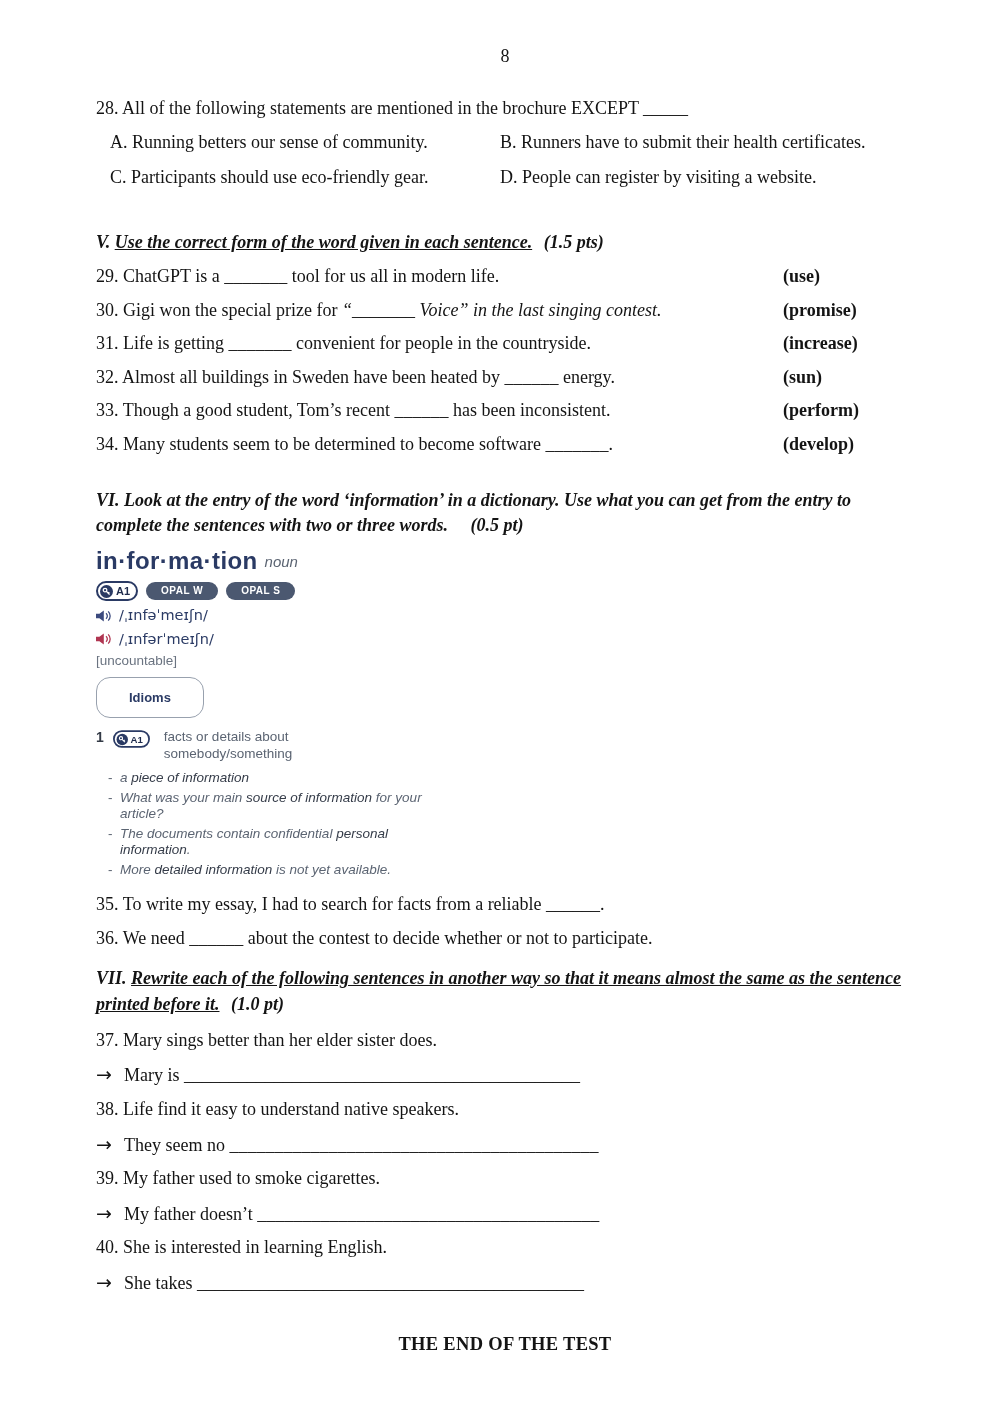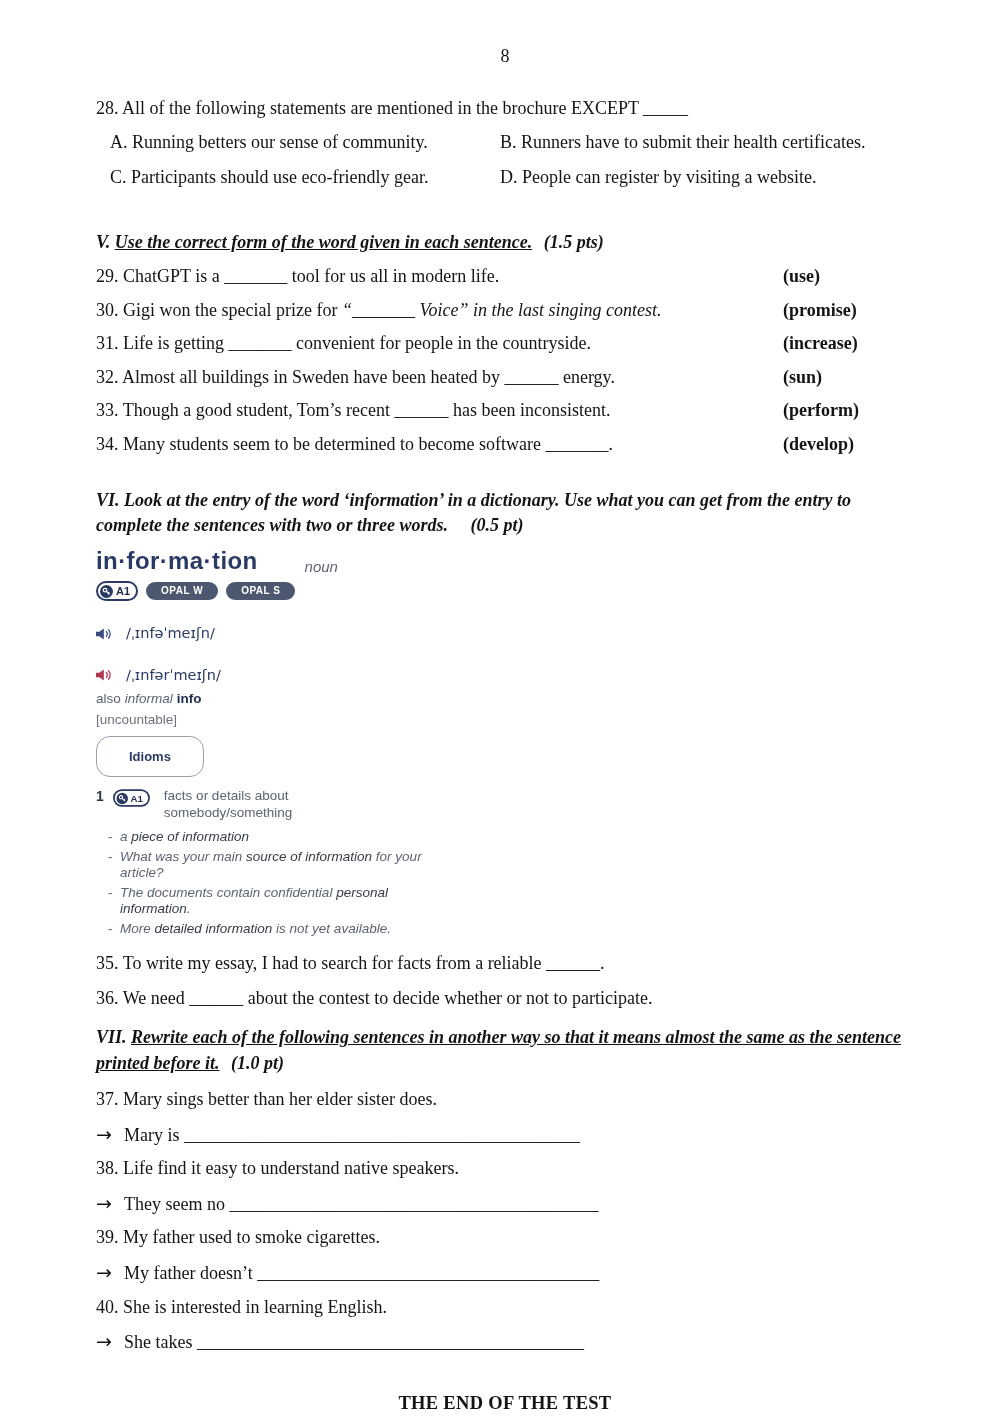--- a/index.html
+++ b/index.html
@@ -21,30 +21,30 @@
   
   .vrow{display:flex;margin-bottom:12px;}
   .vrow .vq{flex:0 0 687px;}
   .vrow .vhint{flex:1;font-weight:bold;}
   .it{font-style:italic;}
   
   .sec6{margin-top:32px;line-height:1.44;margin-bottom:8px;}
   .sec6 .pts{margin-left:18px;}
   
   .dict{font-family:"Liberation Sans", sans-serif;color:#5b6472;width:380px;margin-top:4px;}
-  .dict-hw-row{display:flex;align-items:flex-end;gap:40px;}
+  .dict-hw-row{display:flex;align-items:center;}
   .dict-headword{color:#2a3a64;font-weight:bold;font-size:24px;letter-spacing:.4px;}
   .dict-pos{font-style:italic;font-size:15px;margin-left:7px;color:#5b6472;}
   .badges-row{display:flex;align-items:center;gap:8px;margin-top:5px;}
   .a1-badge{display:inline-flex;align-items:center;border:2px solid #2a3a64;border-radius:10px;background:#fff;padding:0 6px 0 2px;height:16px;}
   .a1-badge.small{transform:scale(.88);transform-origin:left center;}
   .key-circle{width:13px;height:13px;border-radius:50%;background:#2a3a64;display:inline-flex;align-items:center;justify-content:center;margin-right:3px;flex-shrink:0;}
   .a1-text{font-size:11px;font-weight:bold;color:#1f2c4d;line-height:1;}
   .opal-pill{background:#4b5870;color:#fff;font-size:10px;font-weight:bold;letter-spacing:.5px;border-radius:9px;padding:4px 15px;line-height:1;border:none;}
-  .pron-row{display:flex;align-items:center;gap:14px;margin-top:24px;color:#2a3a64;font-size:14.5px;font-family:"DejaVu Sans", sans-serif;}
+  .pron-row{display:flex;align-items:center;gap:7px;margin-top:6px;color:#2a3a64;font-size:14.5px;font-family:"DejaVu Sans", sans-serif;}
   .spk{display:inline-flex;align-items:center;}
   .spk.uk{color:#3b4a7e;}
   .spk.us{color:#b03551;}
   .also-row{margin-top:7px;font-size:13.5px;}
   .also-style{font-style:italic;margin:0 4px;}
   .also-word{font-weight:bold;color:#1f2c4d;}
   .uncountable{margin-top:5px;font-size:13.5px;color:#6a7380;}
   .idioms-btn{display:inline-block;margin-top:8px;border:1.6px solid #98a1ae;border-radius:14px;padding:12px 32px;color:#2a3a64;font-weight:bold;font-size:13px;background:#fff;}
   .sense-row{margin-top:11px;font-size:13.5px;display:flex;align-items:flex-start;gap:9px;}
   .sense-num{font-weight:bold;color:#333a46;font-size:14px;}
@@ -143,23 +143,20 @@
     </div>
     <div class="pron-row">
       <span class="spk us">
         <svg viewBox="0 0 16 12" width="16" height="12">
             <path d="M0 3.8 h3.4 L7.8 0.4 v11.2 L3.4 8.2 H0 z" fill="currentColor"></path>
             <path d="M10 3.2 a3.6 3.6 0 0 1 0 5.6 M12.2 1.4 a6.4 6.4 0 0 1 0 9.2" stroke="currentColor" fill="none" stroke-width="1.3"></path>
           </svg>
       </span>
       <span>/ˌɪnfərˈmeɪʃn/</span>
     </div>
-    <div class="also-row">
-      <span>also</span><span class="also-style">informal</span><span class="also-word">info</span>
-    </div>
     <div class="uncountable">[uncountable]</div>
     <button class="idioms-btn">Idioms</button>
     <div class="sense-row">
       <span class="sense-num">1</span>
       <span class="a1-badge small">
         <span class="key-circle">
           <svg viewBox="0 0 10 10" width="9" height="9">
               <circle cx="3.4" cy="3.4" r="2" fill="none" stroke="#fff" stroke-width="1.4"></circle>
               <path d="M4.8 4.8 L8.4 8.4 M6.9 6.9 L8.1 5.7" stroke="#fff" stroke-width="1.4" fill="none"></path>
             </svg>

